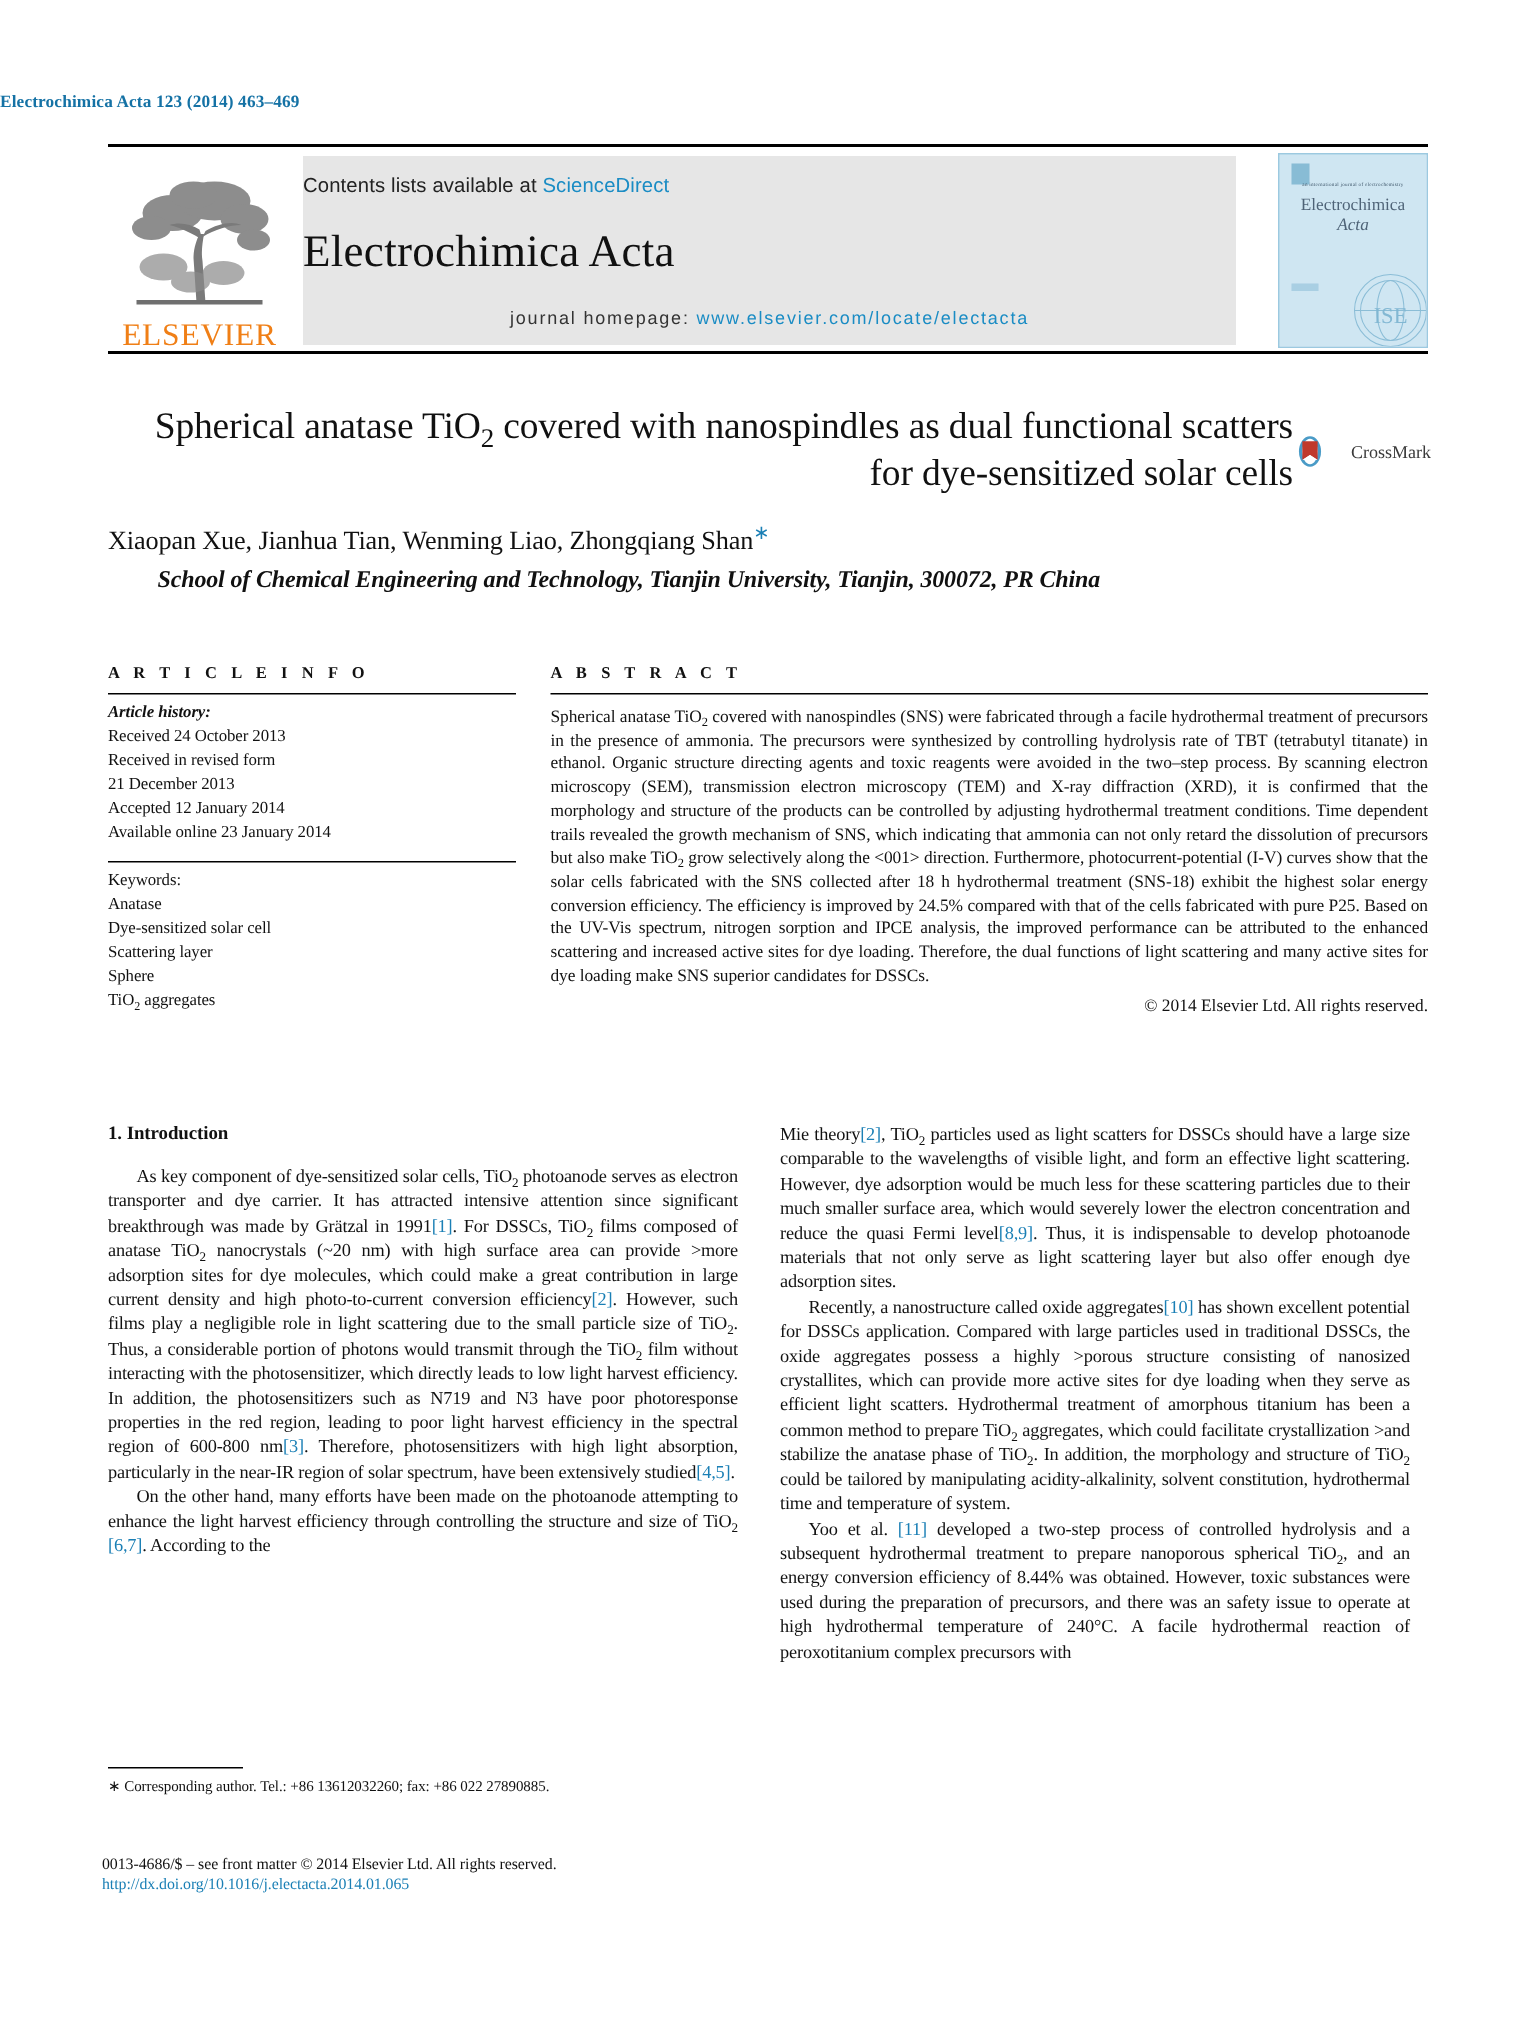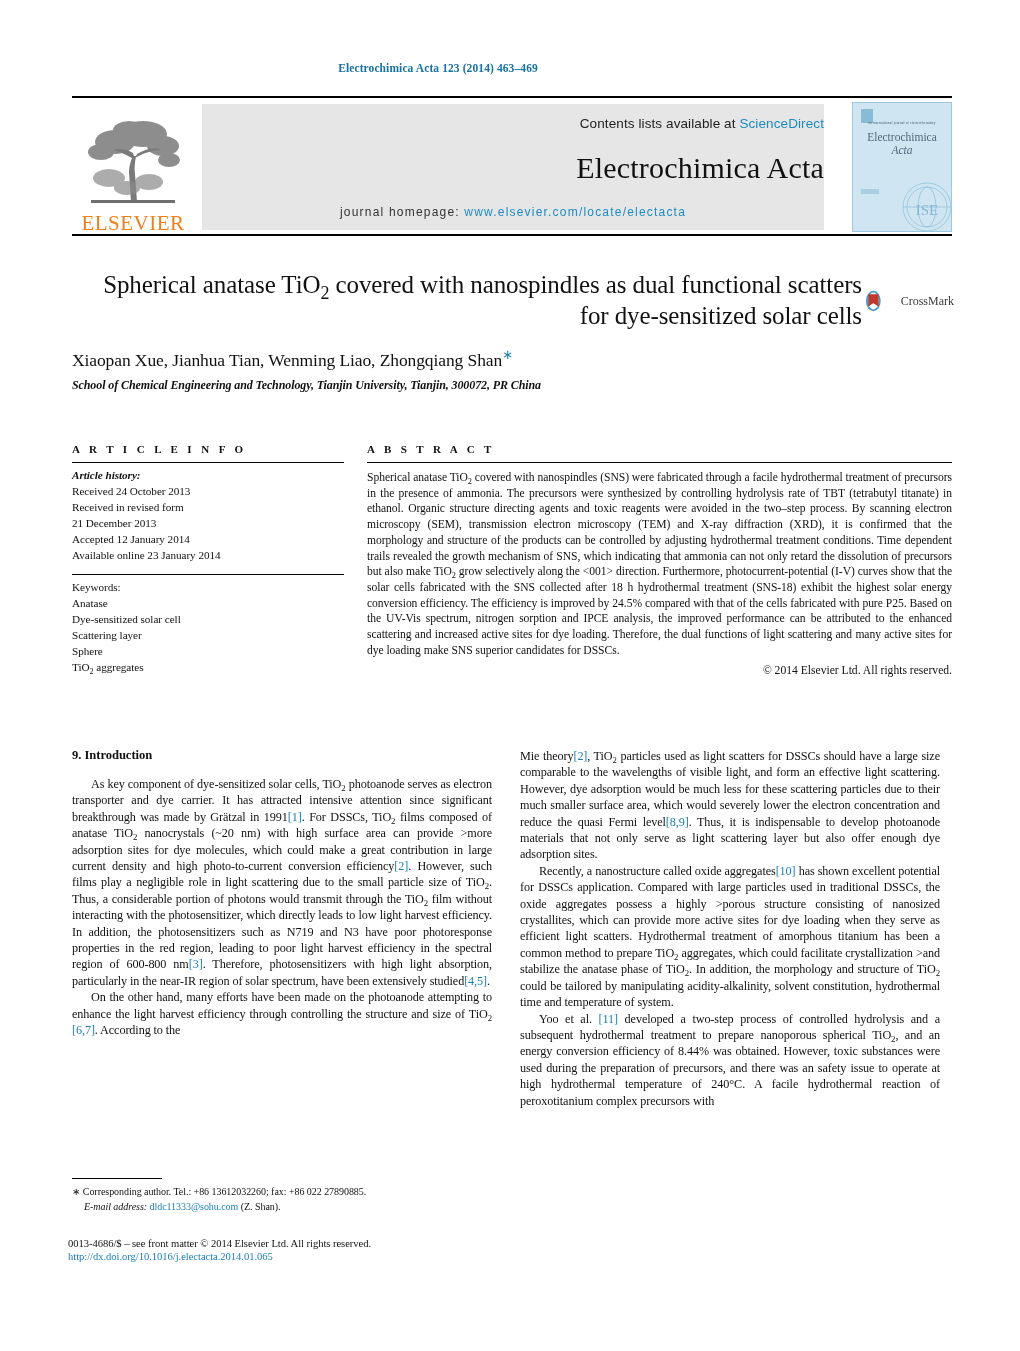--- a/index.html
+++ b/index.html
@@ -8,21 +8,20 @@
     background:#ffffff;
     font-family:"Liberation Serif", serif;
     color:#000;
     -webkit-font-smoothing:antialiased;
   }
   .page{position:relative;width:1020px;height:1351px;overflow:hidden;}
 
   
   .runhead{
     position:absolute;top:62px;left:0;width:876px;
-    text-align:center;
     font-family:"Liberation Serif", serif;
     font-size:11.5px;font-weight:bold;color:#1572a5;
     letter-spacing:.1px;
   }
 
   
   .masthead{
     position:absolute;left:72px;top:96px;width:880px;height:140px;
     border-top:2.2px solid #000;border-bottom:2.2px solid #000;
     box-sizing:border-box;
@@ -33,21 +32,21 @@
   }
   .tree-svg{display:block;}
   .elsevier-word{
     font-family:"Liberation Serif", serif;
     font-size:21px;letter-spacing:.5px;color:#f07f16;font-weight:400;
     line-height:1;margin-top:1px;
   }
   .center-band{
     position:absolute;left:130px;top:6px;width:622px;height:126px;
     background:#e6e6e6;
-    display:flex;flex-direction:column;align-items:flex-end;
+    display:flex;flex-direction:column;align-items:flex-start;
   }
   .contents-line{
     margin-top:12px;font-size:13.5px;font-family:"Liberation Sans", sans-serif;
     color:#222;letter-spacing:.1px;
   }
   .contents-line .sd{color:#1a8cc4;}
   .journal-name{
     margin-top:20px;font-family:"Liberation Serif", serif;
     font-size:30px;color:#111;letter-spacing:.2px;
   }
@@ -80,21 +79,21 @@
     font-family:"Liberation Serif", serif;
     font-size:25px;line-height:1.22;color:#111;width:790px;font-weight:400;
     letter-spacing:-.1px;
     text-align:right;
   }
   .authors{
     margin-top:16px;font-size:17.5px;color:#111;letter-spacing:-.1px;
   }
   .authors .star{color:#1a7fb5;font-size:13px;vertical-align:super;}
   .affil{
-    margin-top:7px;font-size:12px;font-style:italic;font-weight:bold;color:#111;letter-spacing:-.1px;
+    margin-top:7px;font-size:16px;font-style:italic;font-weight:bold;color:#111;letter-spacing:-.1px;margin-left:33px;
   }
   .crossmark{
     position:absolute;right:-2px;top:8px;width:92px;height:46px;
     display:flex;align-items:center;gap:16px;
   }
   .crossmark-label{font-family:"Liberation Serif",serif;font-size:12px;color:#3a3a3a;}
 
   
   .infoabs{position:absolute;left:72px;top:443px;width:880px;}
   .col-info{position:absolute;left:0;top:0;width:272px;}
@@ -251,42 +250,37 @@
     <div class="col-abs">
       <div class="sec-head">A B S T R A C T</div>
       <div class="rule"></div>
       <div class="abs-body"><span>Spherical anatase TiO</span><sub>2</sub><span> covered with nanospindles (SNS) were fabricated through a facile hydrothermal treatment of precursors in the presence of ammonia. The precursors were synthesized by controlling hydrolysis rate of TBT (tetrabutyl titanate) in ethanol. Organic structure directing agents and toxic reagents were avoided in the two–step process. By scanning electron microscopy (SEM), transmission electron microscopy (TEM) and X-ray diffraction (XRD), it is confirmed that the morphology and structure of the products can be controlled by adjusting hydrothermal treatment conditions. Time dependent trails revealed the growth mechanism of SNS, which indicating that ammonia can not only retard the dissolution of precursors but also make TiO</span><sub>2</sub><span> grow selectively along the &lt;001&gt; direction. Furthermore, photocurrent-potential (I-V) curves show that the solar cells fabricated with the SNS collected after 18 h hydrothermal treatment (SNS-18) exhibit the highest solar energy conversion efficiency. The efficiency is improved by 24.5% compared with that of the cells fabricated with pure P25. Based on the UV-Vis spectrum, nitrogen sorption and IPCE analysis, the improved performance can be attributed to the enhanced scattering and increased active sites for dye loading. Therefore, the dual functions of light scattering and many active sites for dye loading make SNS superior candidates for DSSCs.</span></div>
       <div class="copyright">© 2014 Elsevier Ltd. All rights reserved.</div>
     </div>
   </div>
 
   <div class="body-cols">
     <div class="bcol left">
-      <div class="h2">9.  Introduction</div>
+      <div class="h2">1.  Introduction</div>
       <p class="para"><span>As key component of dye-sensitized solar cells, TiO</span><sub>2</sub><span> photoanode serves as electron transporter and dye carrier. It has attracted intensive attention since significant breakthrough was made by Grätzal in 1991</span><span class="ref">[1]</span><span>. For DSSCs, TiO</span><sub>2</sub><span> films composed of anatase TiO</span><sub>2</sub><span> nanocrystals (~20 nm) with high surface area can provide &gt;more adsorption sites for dye molecules, which could make a great contribution in large current density and high photo-to-current conversion efficiency</span><span class="ref">[2]</span><span>. However, such films play a negligible role in light scattering due to the small particle size of TiO</span><sub>2</sub><span>. Thus, a considerable portion of photons would transmit through the TiO</span><sub>2</sub><span> film without interacting with the photosensitizer, which directly leads to low light harvest efficiency. In addition, the photosensitizers such as N719 and N3 have poor photoresponse properties in the red region, leading to poor light harvest efficiency in the spectral region of 600-800 nm</span><span class="ref">[3]</span><span>. Therefore, photosensitizers with high light absorption, particularly in the near-IR region of solar spectrum, have been extensively studied</span><span class="ref">[4,5]</span><span>.</span></p>
       <p class="para"><span>On the other hand, many efforts have been made on the photoanode attempting to enhance the light harvest efficiency through controlling the structure and size of TiO</span><sub>2</sub><span> </span><span class="ref">[6,7]</span><span>. According to the</span></p>
     </div>
     <div class="bcol right">
       <p class="para" style="text-indent:0"><span>Mie theory</span><span class="ref">[2]</span><span>, TiO</span><sub>2</sub><span> particles used as light scatters for DSSCs should have a large size comparable to the wavelengths of visible light, and form an effective light scattering. However, dye adsorption would be much less for these scattering particles due to their much smaller surface area, which would severely lower the electron concentration and reduce the quasi Fermi level</span><span class="ref">[8,9]</span><span>. Thus, it is indispensable to develop photoanode materials that not only serve as light scattering layer but also offer enough dye adsorption sites.</span></p>
       <p class="para"><span>Recently, a nanostructure called oxide aggregates</span><span class="ref">[10]</span><span> has shown excellent potential for DSSCs application. Compared with large particles used in traditional DSSCs, the oxide aggregates possess a highly &gt;porous structure consisting of nanosized crystallites, which can provide more active sites for dye loading when they serve as efficient light scatters. Hydrothermal treatment of amorphous titanium has been a common method to prepare TiO</span><sub>2</sub><span> aggregates, which could facilitate crystallization &gt;and stabilize the anatase phase of TiO</span><sub>2</sub><span>. In addition, the morphology and structure of TiO</span><sub>2</sub><span> could be tailored by manipulating acidity-alkalinity, solvent constitution, hydrothermal time and temperature of system.</span></p>
       <p class="para"><span>Yoo et al. </span><span class="ref">[11]</span><span> developed a two-step process of controlled hydrolysis and a subsequent hydrothermal treatment to prepare nanoporous spherical TiO</span><sub>2</sub><span>, and an energy conversion efficiency of 8.44% was obtained. However, toxic substances were used during the preparation of precursors, and there was an safety issue to operate at high hydrothermal temperature of 240°C. A facile hydrothermal reaction of peroxotitanium complex precursors with</span></p>
     </div>
   </div>
 
   <div class="footnote">
     <div class="fn-rule"></div>
     <div class="fn-text fn-indent">
       <span>∗</span>
       <span>Corresponding author. Tel.: +86 13612032260; fax: +86 022 27890885.</span>
     </div>
-    <div class="fn-text" style="padding-left:12px">
-      <span class="it">E-mail address:</span>
-      <span class="lnk">dldc11333@sohu.com</span>
-      <span>(Z. Shan).</span>
-    </div>
   </div>
 
   <div class="footer">
     <div class="footer-line1">0013-4686/$ – see front matter © 2014 Elsevier Ltd. All rights reserved.</div>
     <div class="footer-line2">http://dx.doi.org/10.1016/j.electacta.2014.01.065</div>
   </div>
 
 </div>
 
 </body></html>

